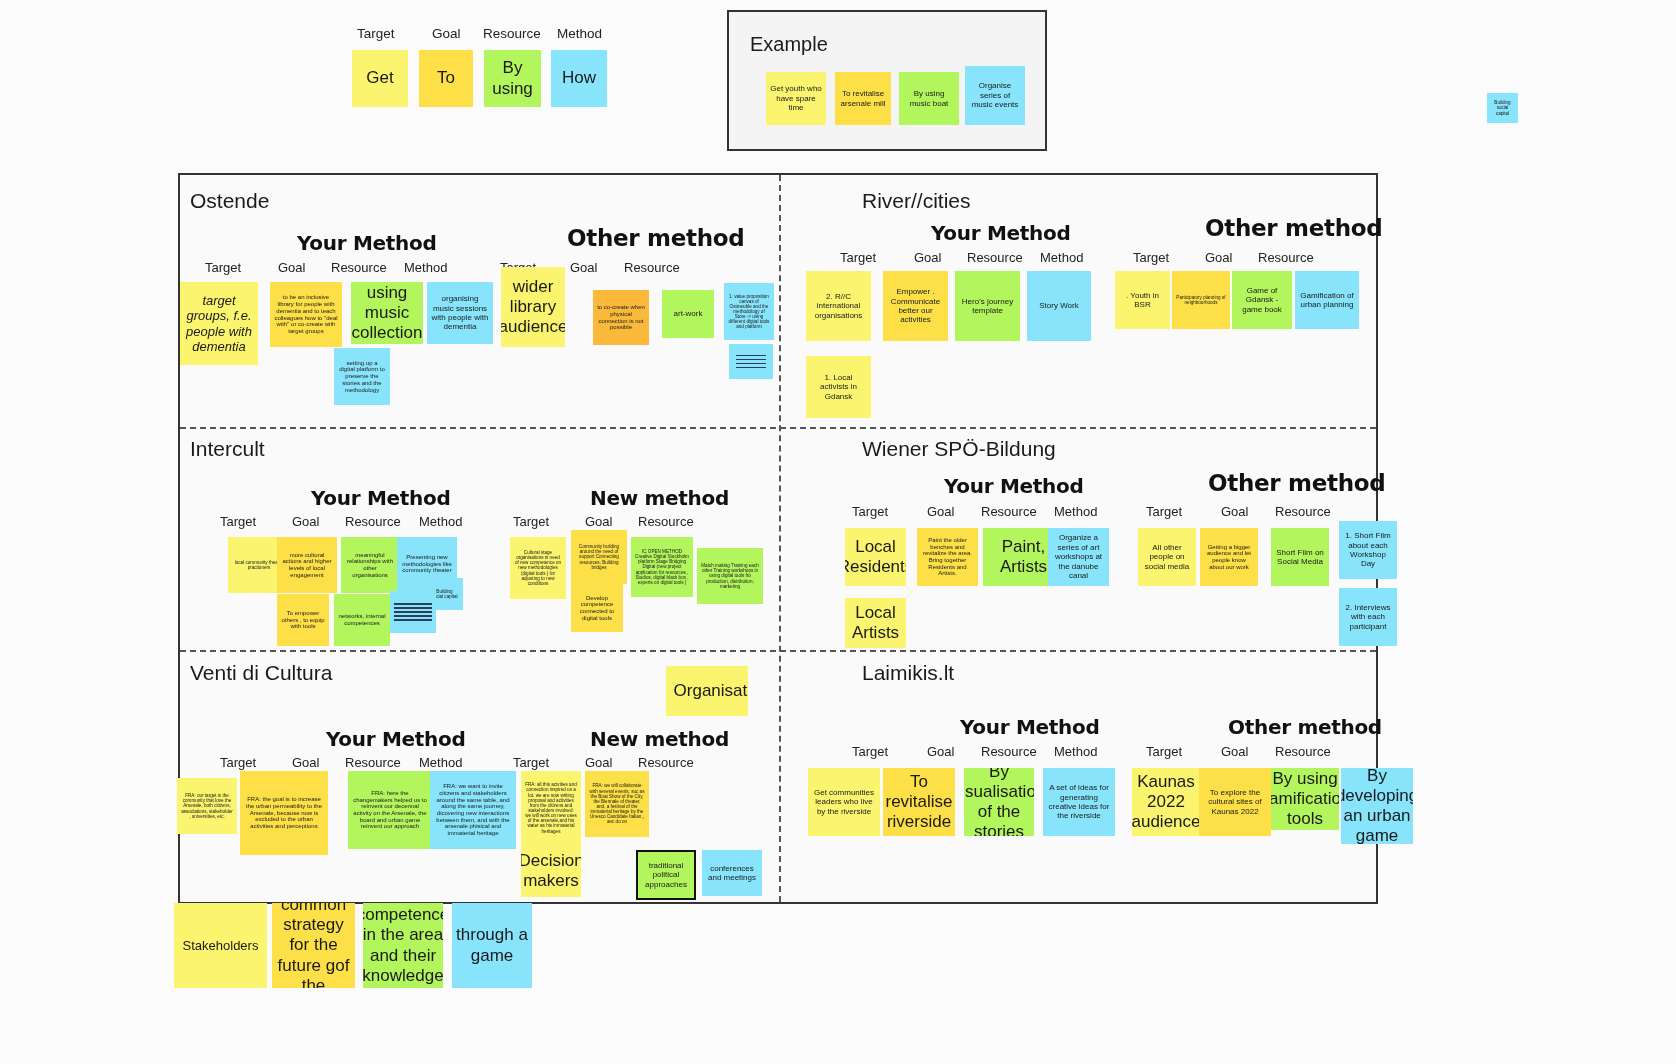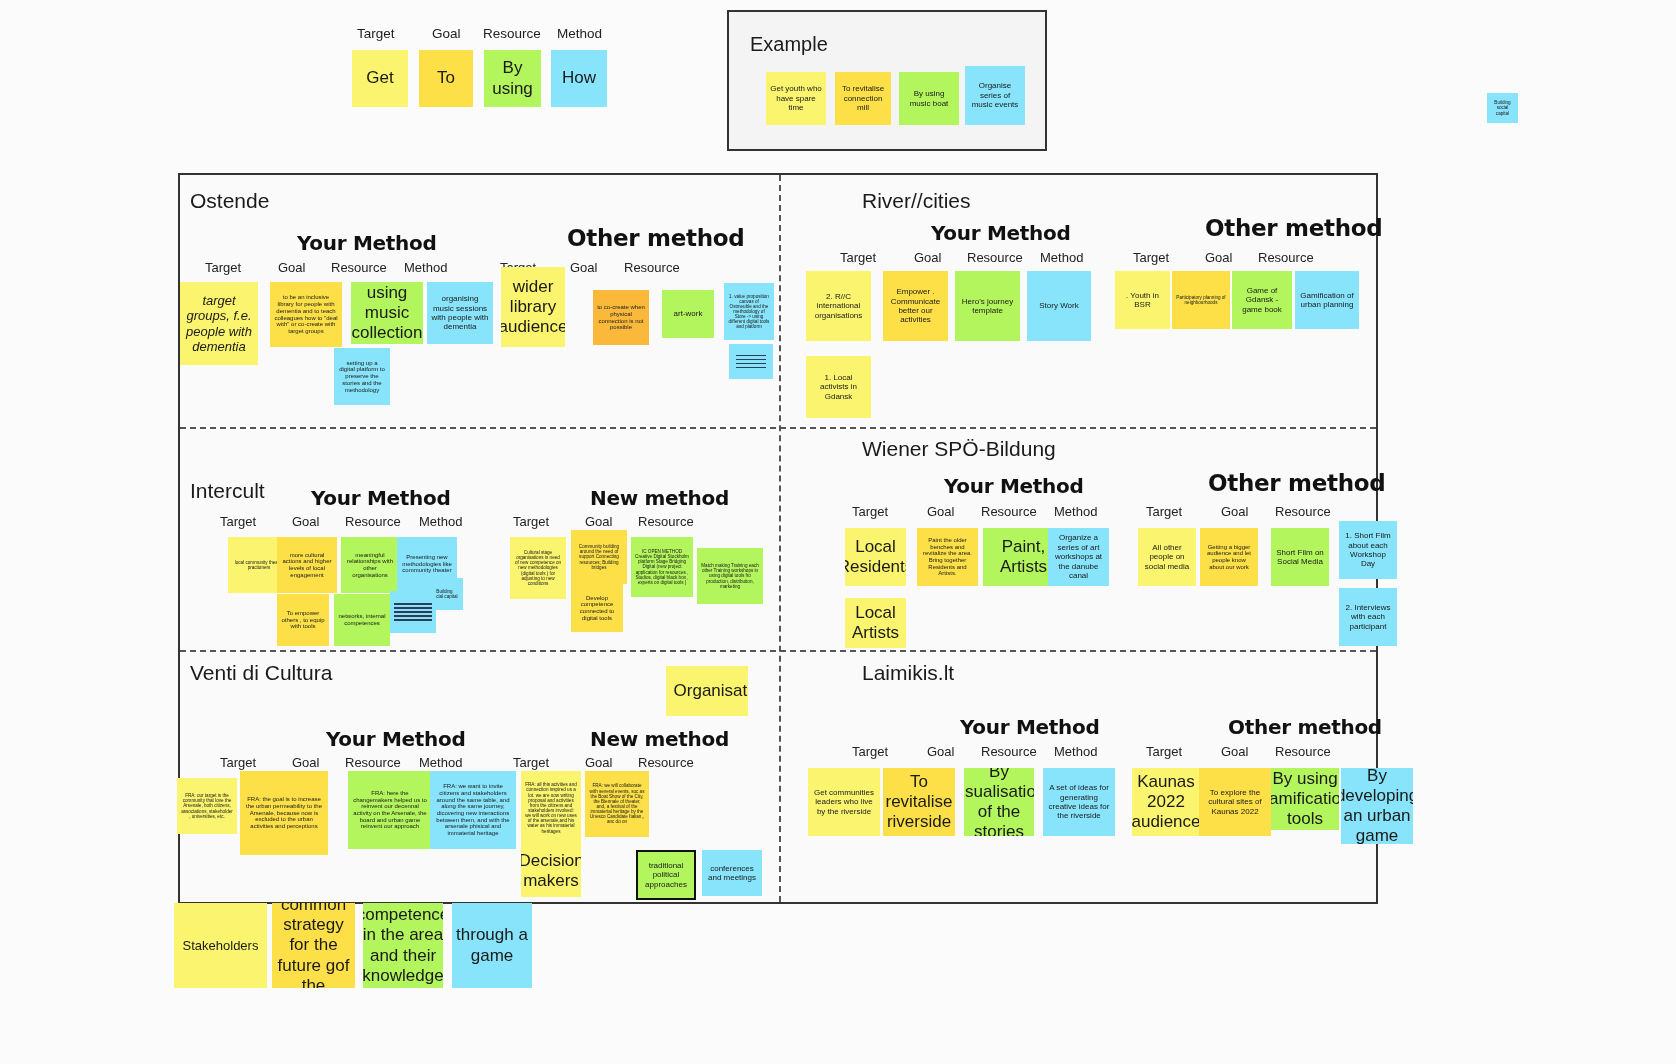--- a/index.html
+++ b/index.html
@@ -62,21 +62,21 @@
 <div class="legendlbl" style="left:557px;top:26px;">Method</div>
 
 <div class="note y f-m" style="left:352px;top:50px;width:56px;height:57px;">Get</div>
 <div class="note o f-m" style="left:419px;top:50px;width:54px;height:57px;">To</div>
 <div class="note g f-m" style="left:484px;top:50px;width:57px;height:57px;">By using</div>
 <div class="note b f-m" style="left:551px;top:50px;width:56px;height:57px;">How</div>
 
 <div class="abs" id="example-frame"></div>
 <div id="example-title">Example</div>
 <div class="note y f-s" style="left:766px;top:72px;width:60px;height:53px;">Get youth who have spare time</div>
-<div class="note o f-s" style="left:835px;top:72px;width:56px;height:53px;">To revitalise connection mill</div>
+<div class="note o f-s" style="left:835px;top:72px;width:56px;height:53px;">To revitalise arsenale mill</div>
 <div class="note g f-s" style="left:899px;top:72px;width:60px;height:53px;">By using music boat</div>
 <div class="note b f-s" style="left:965px;top:66px;width:60px;height:59px;">Organise series of music events</div>
 
 <div class="note b f-xxs" style="left:1487px;top:93px;width:31px;height:30px;">Building social capital</div>
 
 <div class="abs" id="board-frame"></div>
 
 <div class="vdash" style="left:779px;top:175px;height:727px;"></div>
 
 <div class="hdash" style="left:180px;top:427px;width:1196px;"></div>
@@ -129,21 +129,21 @@
 <div class="note y f-s" style="left:806px;top:356px;width:65px;height:62px;">1. Local activists in Gdansk</div>
 <div class="note o f-s" style="left:883px;top:271px;width:65px;height:70px;">Empower . Communicate better our activities</div>
 <div class="note g f-s" style="left:955px;top:271px;width:65px;height:70px;">Hero's journey template</div>
 <div class="note b f-s" style="left:1027px;top:271px;width:64px;height:70px;">Story  Work</div>
 
 <div class="note y f-s" style="left:1115px;top:271px;width:55px;height:58px;">. Youth in BSR</div>
 <div class="note o f-xxs" style="left:1172px;top:271px;width:58px;height:58px;">Participatory planning of neighbourhoods</div>
 <div class="note g f-s" style="left:1232px;top:271px;width:60px;height:58px;">Game of Gdansk - game book</div>
 <div class="note b f-s" style="left:1295px;top:271px;width:64px;height:58px;">Gamification of urban planning</div>
 
-<div class="secttitle" style="left:190px;top:437px;margin-top:42px;">Intercult</div>
+<div class="secttitle" style="left:190px;top:437px;">Intercult</div>
 <div class="methodhdr" style="left:311px;top:486px;">Your Method</div>
 <div class="methodhdr" style="left:590px;top:486px;">New method</div>
 
 <div class="colhdr" style="left:220px;top:514px;">Target</div>
 <div class="colhdr" style="left:292px;top:514px;">Goal</div>
 <div class="colhdr" style="left:345px;top:514px;">Resource</div>
 <div class="colhdr" style="left:419px;top:514px;">Method</div>
 <div class="colhdr" style="left:513px;top:514px;">Target</div>
 <div class="colhdr" style="left:585px;top:514px;">Goal</div>
 <div class="colhdr" style="left:638px;top:514px;">Resource</div>

